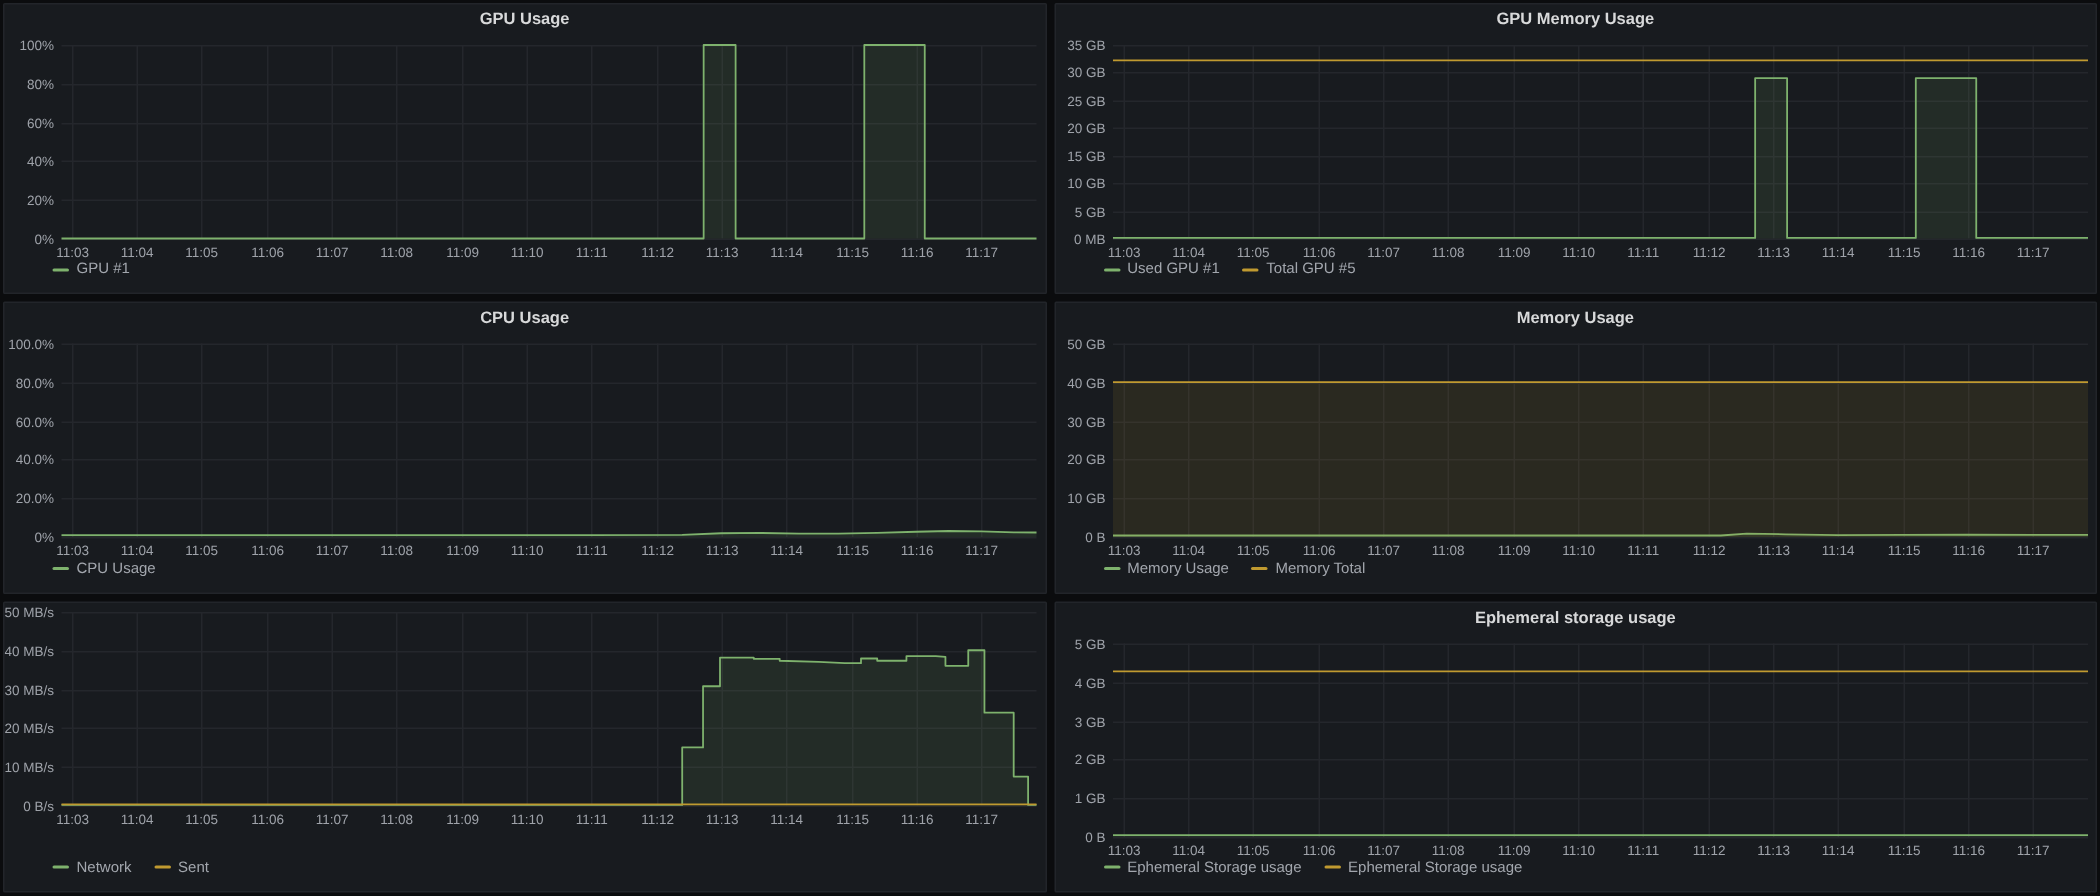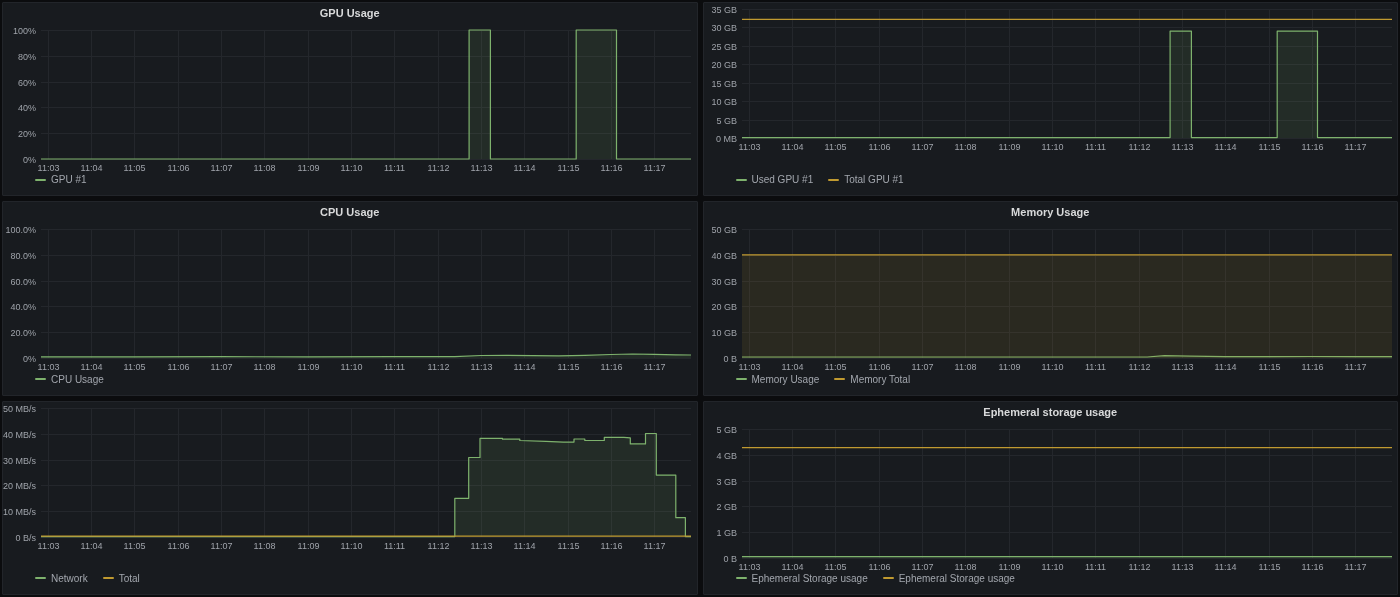--- a/index.html
+++ b/index.html
@@ -80,20 +80,23 @@
       </div>
     <ul class="legend">
         <li>
           <span class="dash" style="background: rgb(126, 178, 109);"></span>
           <span class="lab">GPU #1</span>
         </li>
       </ul>
   </section>
 
   <section class="panel">
+    <header class="panel-header">
+      <h2 class="panel-title">GPU Memory Usage</h2>
+    </header>
     <div class="plot">
         <svg width="694" height="152">
           <line x1="38" y1="135.5" x2="688" y2="135.5" stroke="#24272c" stroke-width="1"></line>
           <text x="33" y="138.5" text-anchor="end" font-size="9" fill="#9fa3aa">0 MB</text>
           <line x1="38" y1="117.5" x2="688" y2="117.5" stroke="#24272c" stroke-width="1"></line>
           <text x="33" y="120.5" text-anchor="end" font-size="9" fill="#9fa3aa">5 GB</text>
           <line x1="38" y1="98.5" x2="688" y2="98.5" stroke="#24272c" stroke-width="1"></line>
           <text x="33" y="101.5" text-anchor="end" font-size="9" fill="#9fa3aa">10 GB</text>
           <line x1="38" y1="80.5" x2="688" y2="80.5" stroke="#24272c" stroke-width="1"></line>
           <text x="33" y="83.5" text-anchor="end" font-size="9" fill="#9fa3aa">15 GB</text>
@@ -140,21 +143,21 @@
           <path d="M38.0,16.3 L688.0,16.3" fill="none" stroke="#c09a30" stroke-width="1.2" stroke-linejoin="round"></path>
         </svg>
       </div>
     <ul class="legend">
         <li>
           <span class="dash" style="background: rgb(126, 178, 109);"></span>
           <span class="lab">Used GPU #1</span>
         </li>
         <li>
           <span class="dash" style="background: rgb(192, 154, 48);"></span>
-          <span class="lab">Total GPU #1</span>
+          <span class="lab">Total GPU #5</span>
         </li>
       </ul>
   </section>
 
   <section class="panel">
     <header class="panel-header">
       <h2 class="panel-title">CPU Usage</h2>
     </header>
     <div class="plot">
         <svg width="694" height="152">
@@ -328,21 +331,21 @@
           <path d="M38.0,134.2 L688.0,134.2" fill="none" stroke="#c09a30" stroke-width="1.2" stroke-linejoin="round"></path>
         </svg>
       </div>
     <ul class="legend">
         <li>
           <span class="dash" style="background: rgb(126, 178, 109);"></span>
           <span class="lab">Network</span>
         </li>
         <li>
           <span class="dash" style="background: rgb(192, 154, 48);"></span>
-          <span class="lab">Total</span>
+          <span class="lab">Sent</span>
         </li>
       </ul>
   </section>
 
   <section class="panel">
     <header class="panel-header">
       <h2 class="panel-title">Ephemeral storage usage</h2>
     </header>
     <div class="plot">
         <svg width="694" height="152">

